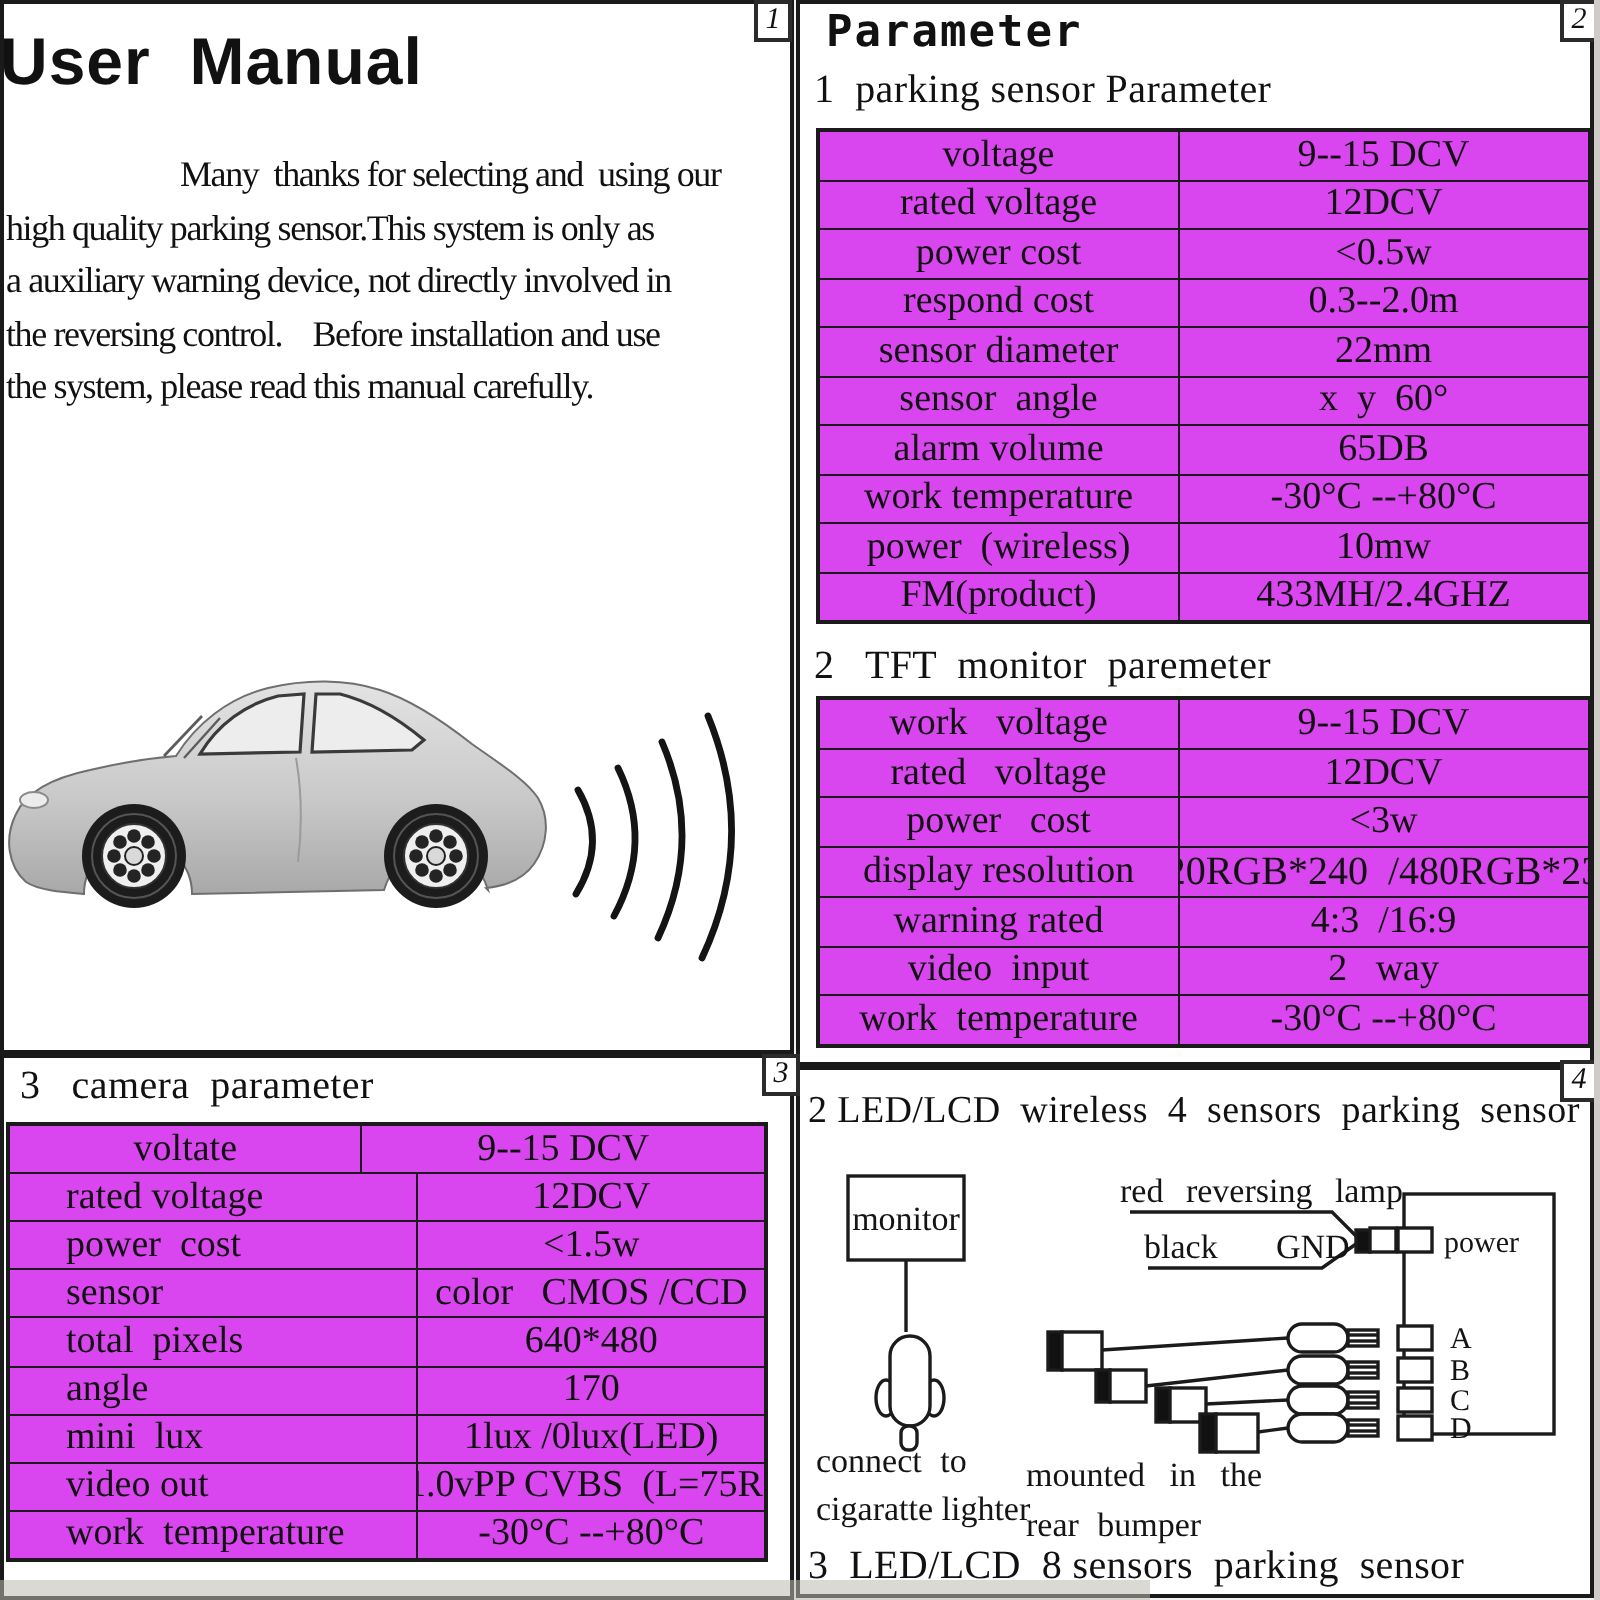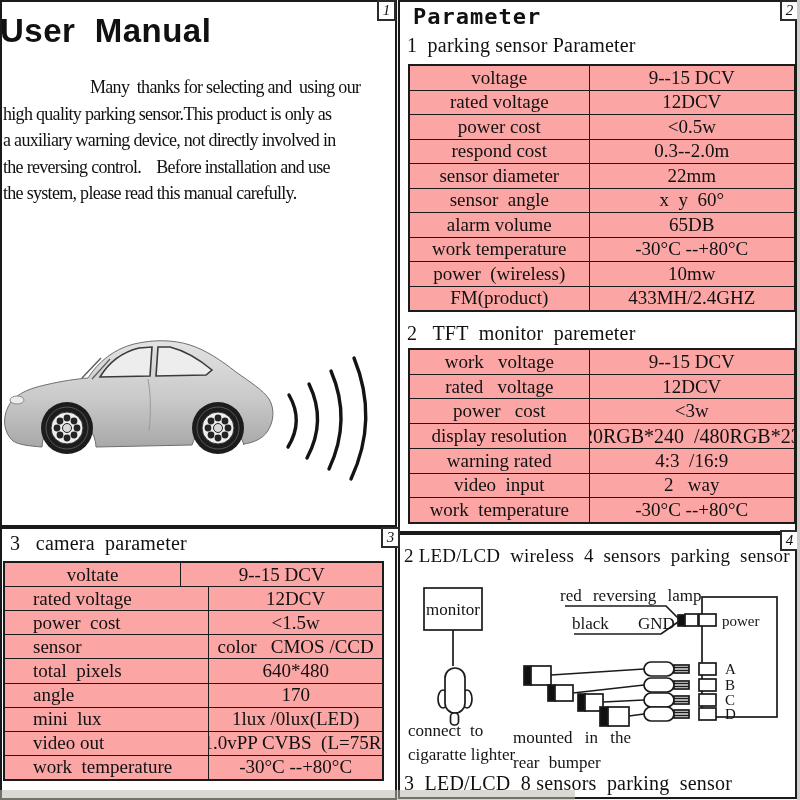--- a/index.html
+++ b/index.html
@@ -19,21 +19,21 @@
   #intro{position:absolute;left:3px;top:74px;width:394px;font-size:18px;line-height:26.5px;letter-spacing:-.7px;}
   .introline{white-space:pre;}
   .ind{padding-left:87px;}
 
   #param-title{position:absolute;left:413px;top:4px;font-family:"DejaVu Sans Mono",monospace;
     font-weight:bold;font-size:22px;letter-spacing:1px;}
   .sec-heading{position:absolute;font-size:20px;white-space:pre;letter-spacing:.2px;}
   #s1h{left:407px;top:34px;} #s2h{left:407px;top:322px;} #s3h{left:10px;top:532px;}
   #s4h{left:404px;top:545px;font-size:19px;} #s8h{left:404px;top:772px;}
 
-  .ptable{position:absolute;display:flex;flex-direction:column;border:2px solid #1b1b1b;background:#fca5a5;}
+  .ptable{position:absolute;display:flex;flex-direction:column;border:2px solid #1b1b1b;background:#d946ef;}
   #t1{left:408px;top:64px;width:384px;height:244px;}
   #t2{left:408px;top:348px;width:384px;height:172px;}
   #t3{left:3px;top:561px;width:377px;height:216px;}
   .prow{flex:1;display:flex;border-top:1.8px solid #1b1b1b;min-height:0;}
   .prow:first-child{border-top:none;}
   .cl{width:46.5%;border-right:1.8px solid #1b1b1b;display:flex;align-items:center;justify-content:center;
       font-size:19px;white-space:pre;overflow:hidden;}
   .cv{flex:1;display:flex;align-items:center;justify-content:center;font-size:19px;white-space:pre;overflow:hidden;}
   .cv.small{font-size:20px;}
   #t3 .cl.lft{justify-content:flex-start;padding-left:28px;}
@@ -57,21 +57,21 @@
   <div class="panel" id="q4"></div>
 
   <div class="marker" id="m1">1</div>
   <div class="marker" id="m2">2</div>
   <div class="marker" id="m3">3</div>
   <div class="marker" id="m4">4</div>
 
   <div id="manual-title">User  Manual</div>
   <div id="intro">
     <div class="introline ind">Many  thanks for selecting and  using our</div>
-    <div class="introline">high quality parking sensor.This product is only as</div>
+    <div class="introline">high quality parking sensor.This system is only as</div>
     <div class="introline">a auxiliary warning device, not directly involved in</div>
     <div class="introline">the reversing control.    Before installation and use</div>
     <div class="introline">the system, please read this manual carefully.</div>
   </div>
 
   <svg class="artsvg" id="car-art" width="398" height="190" viewBox="0 0 398 190">
     <defs>
       <linearGradient id="bodyg" x1="0" y1="0" x2="0" y2="1">
         <stop offset="0" stop-color="#e3e3e3"></stop>
           <stop offset="0.55" stop-color="#c9c9c9"></stop>

